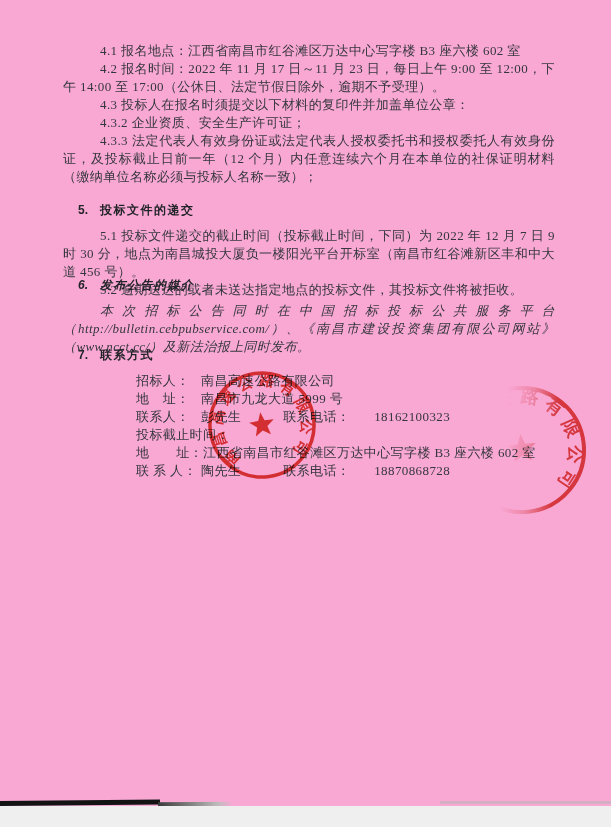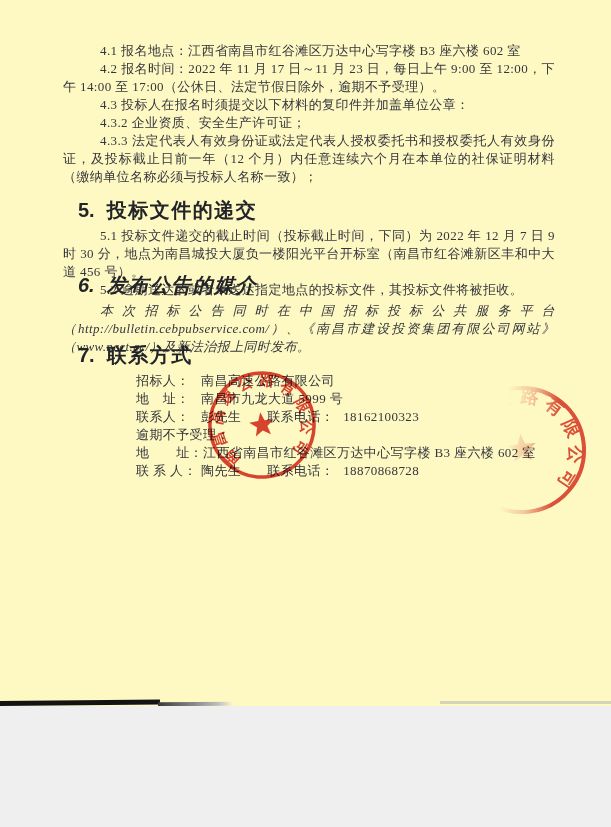--- a/index.html
+++ b/index.html
@@ -1,56 +1,56 @@
 <!DOCTYPE html>
 <html><head>
 <meta charset="utf-8">
 <style>
   html,body { margin:0; padding:0; background:#efefef; }
   .page {
     position:relative;
-    width:611px; height:706px;
+    width:611px; height:806px;
     margin:0 auto;
-    background:#fef9c3;
+    background:#f9a8d4;
     overflow:hidden;
     font-family:"Liberation Serif","DejaVu Serif",serif;
     color:#35363d;
   }
   .sec { position:absolute; left:63px; right:56px; }
   .para {
     margin:0;
     font-size:13px;
     line-height:18px;
     text-align:justify;
     text-indent:37px;
     letter-spacing:.4px;
   }
   .heading {
     font-family:"Liberation Sans","DejaVu Sans",sans-serif;
     font-weight:bold;
-    font-size:20px;
+    font-size:12px;
     color:#232429;
     letter-spacing:1.5px;
     margin:0 0 6px 15px;
     line-height:22px;
   }
   .heading .h-num { margin-right:12px; letter-spacing:0; }
   .contact-rows { margin:4px 0 0 37px; }
   .c-row {
     display:flex;
     font-size:13px;
     line-height:18px;
     letter-spacing:.4px;
     white-space:nowrap;
   }
   .c-label { display:inline-block; min-width:65px;margin-left:36px; }
   .c-label.wide { min-width:0; }
   .c-val1 { display:inline-block; }
-  .c-label2 { display:inline-block; margin-left:26px; }
-  .c-val2 { display:inline-block; margin-left:9px; }
+  .c-label2 { display:inline-block; margin-left:42px; }
+  .c-val2 { display:inline-block; margin-left:24px; }
   
   .stamp {
     position:absolute;
     mix-blend-mode:multiply;
     pointer-events:none;
   }
   .stamp-primary { left:187px; top:350px; width:150px; height:150px; opacity:.88; transform:rotate(-8deg); }
   .stamp-secondary {
     left:442px; top:370px; width:160px; height:160px; opacity:.82;
     transform:rotate(-6deg);
@@ -114,21 +114,21 @@
         <span class="c-label">地　址：</span>
         <span class="c-val1">南昌市九龙大道 5999 号</span>
       </div>
       <div class="c-row">
         <span class="c-label">联系人：</span>
         <span class="c-val1">彭先生</span>
         <span class="c-label2">联系电话：</span>
         <span class="c-val2">18162100323</span>
       </div>
       <div class="c-row">
-        <span class="c-label wide">逾期不予受理：</span>
+        <span class="c-label wide">投标截止时间：</span>
       </div>
       <div class="c-row">
         <span class="c-label">地　　址：</span>
         <span class="c-val1">江西省南昌市红谷滩区万达中心写字楼 B3 座六楼 602 室</span>
       </div>
       <div class="c-row">
         <span class="c-label">联 系 人：</span>
         <span class="c-val1">陶先生</span>
         <span class="c-label2">联系电话：</span>
         <span class="c-val2">18870868728</span>

